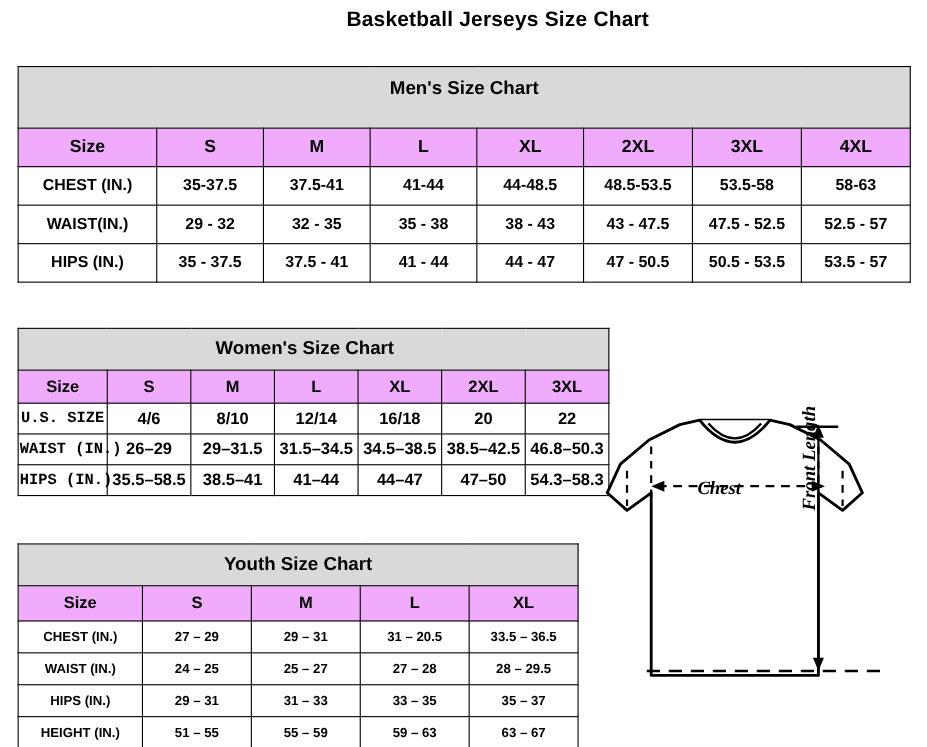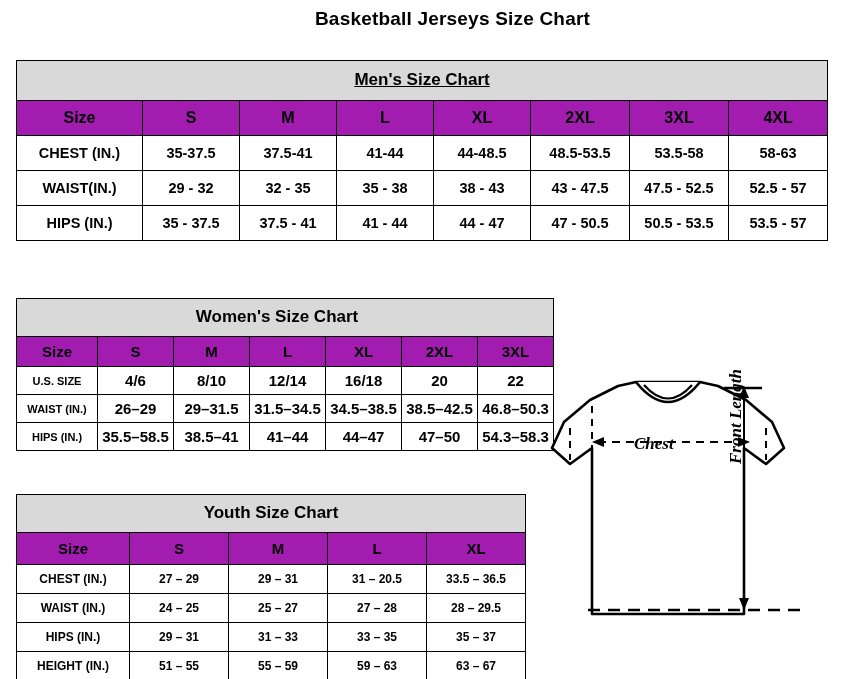--- a/index.html
+++ b/index.html
@@ -39,48 +39,48 @@
     vertical-align: middle;
     font-family: "Liberation Sans", sans-serif;
     font-weight: bold;
   }
   .caption-row td {
     background: #d9d9d9;
     font-size: 16px;
     padding: 8px 0 9px 0;
   }
   .header-row td {
-    background: #a21caf;
+    background: #f0abfc;
   }
   .label-cell {
     white-space: nowrap;
   }
 
   
   #men-chart {
     position: absolute;
     left: 16px;
     top: 60px;
     width: 811px;
   }
-  #men-chart .caption-row td { font-size: 17px; padding: 9px 0 10px 0; text-decoration: underline; }
+  #men-chart .caption-row td { font-size: 17px; padding: 9px 0 26px 0; }
   #men-chart .header-row td { font-size: 16px; padding: 8px 2px; }
   #men-chart .data-row td { font-size: 14.5px; padding: 9px 2px; }
 
   
   #women-chart {
     position: absolute;
     left: 16px;
     top: 298px;
     width: 537px;
   }
   #women-chart .caption-row td { font-size: 17px; padding: 8px 16px 9px 0; }
   #women-chart .header-row td { font-size: 15px; padding: 6px 2px; }
   #women-chart .data-row td { font-size: 15px; padding: 5px 1px; }
-  #women-chart .data-row td.label-cell { font-size: 11px; }
+  #women-chart .data-row td.label-cell { font-size: 14px; font-family: Liberation Mono, monospace; }
 
   
   #youth-chart {
     position: absolute;
     left: 16px;
     top: 494px;
     width: 509px;
   }
   #youth-chart .caption-row td { font-size: 17px; padding: 8px 0 9px 0; }
   #youth-chart .header-row td { font-size: 15px; padding: 7px 2px; }

